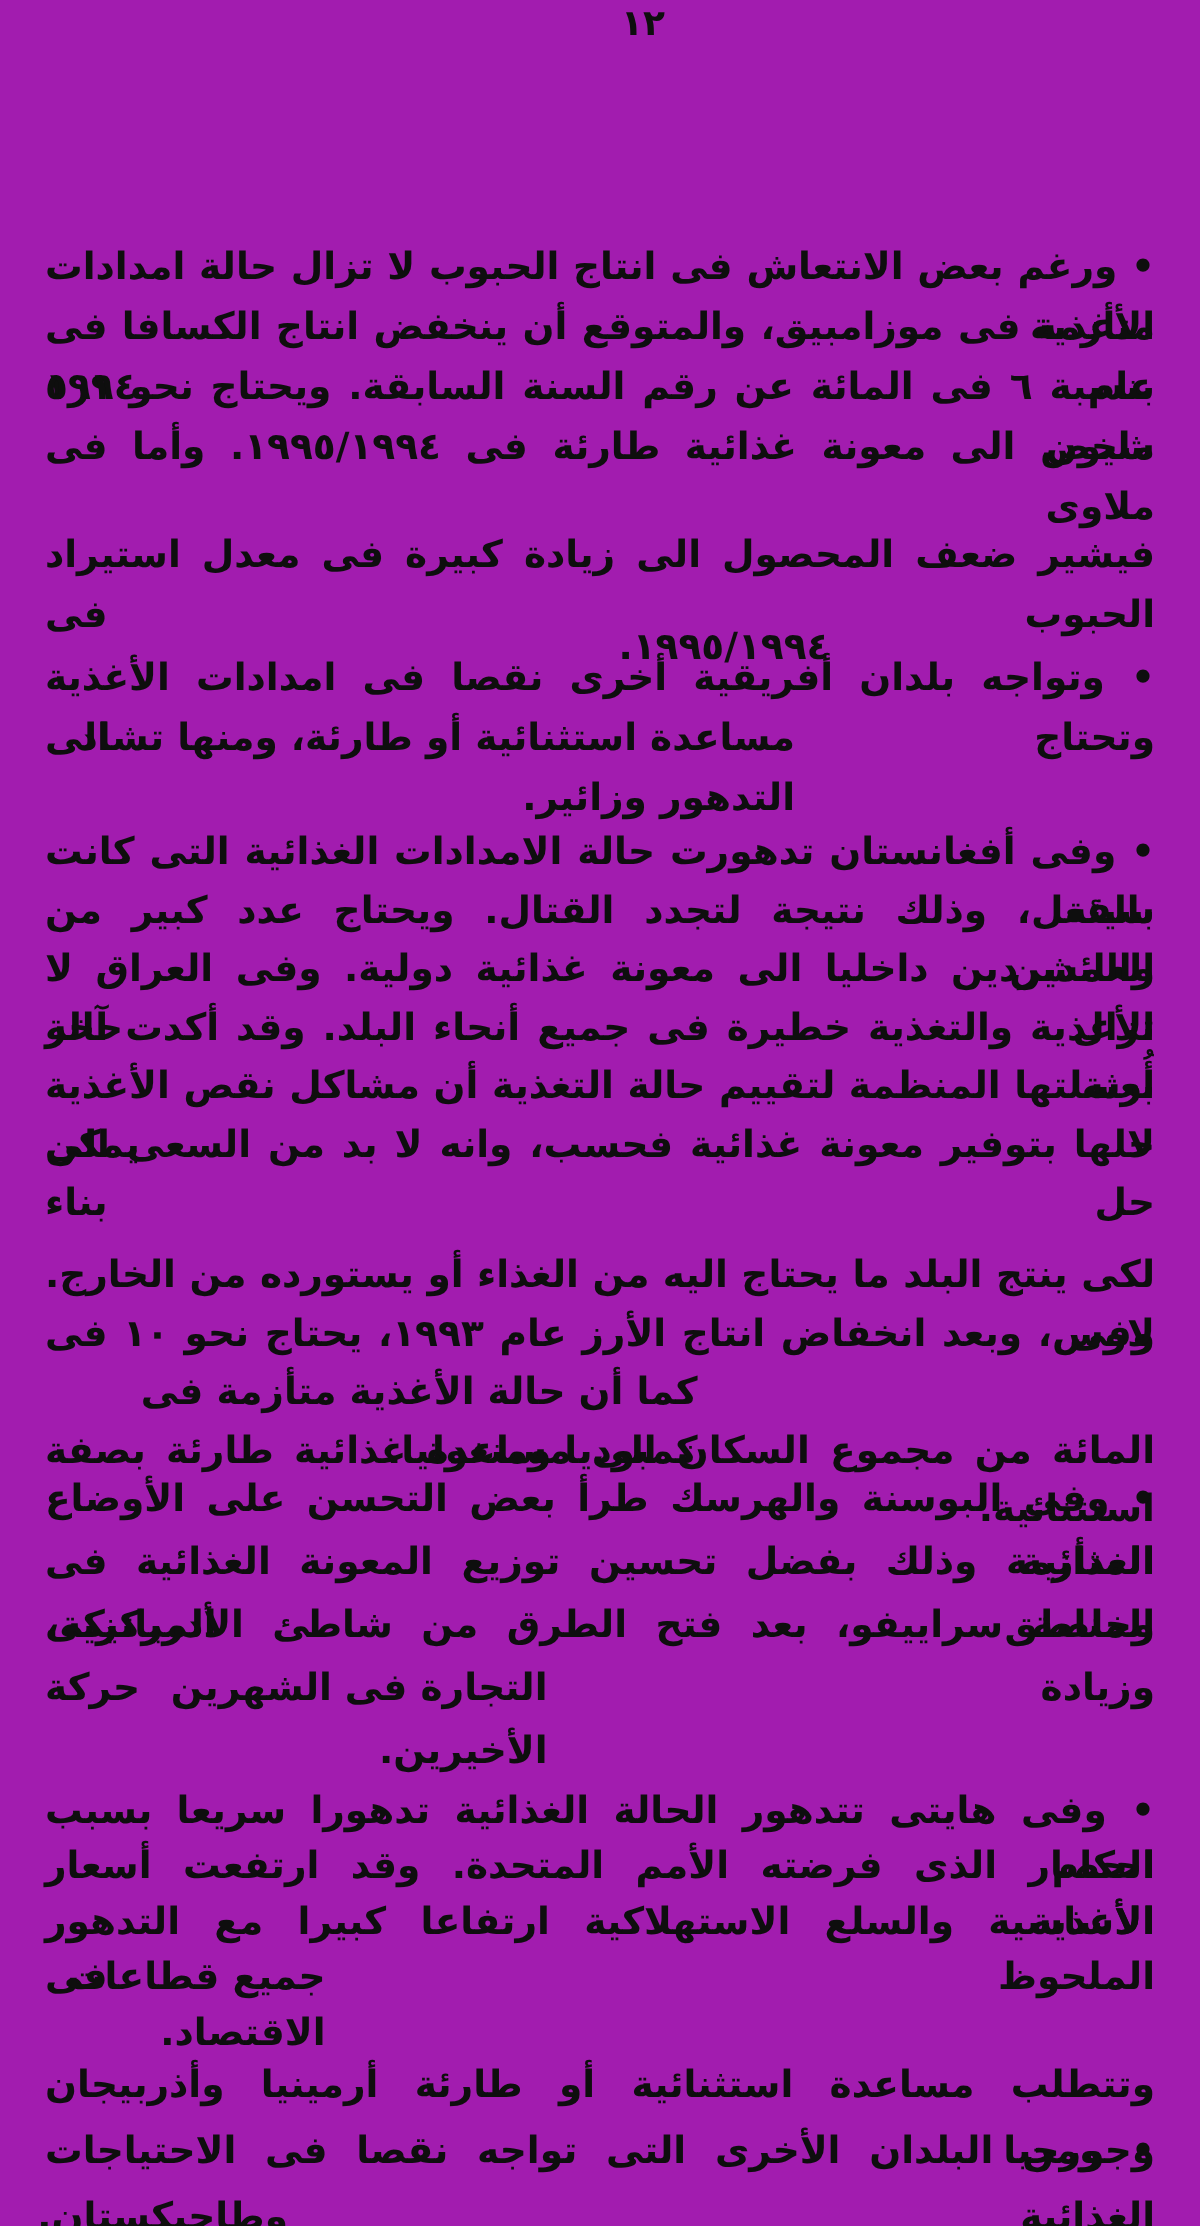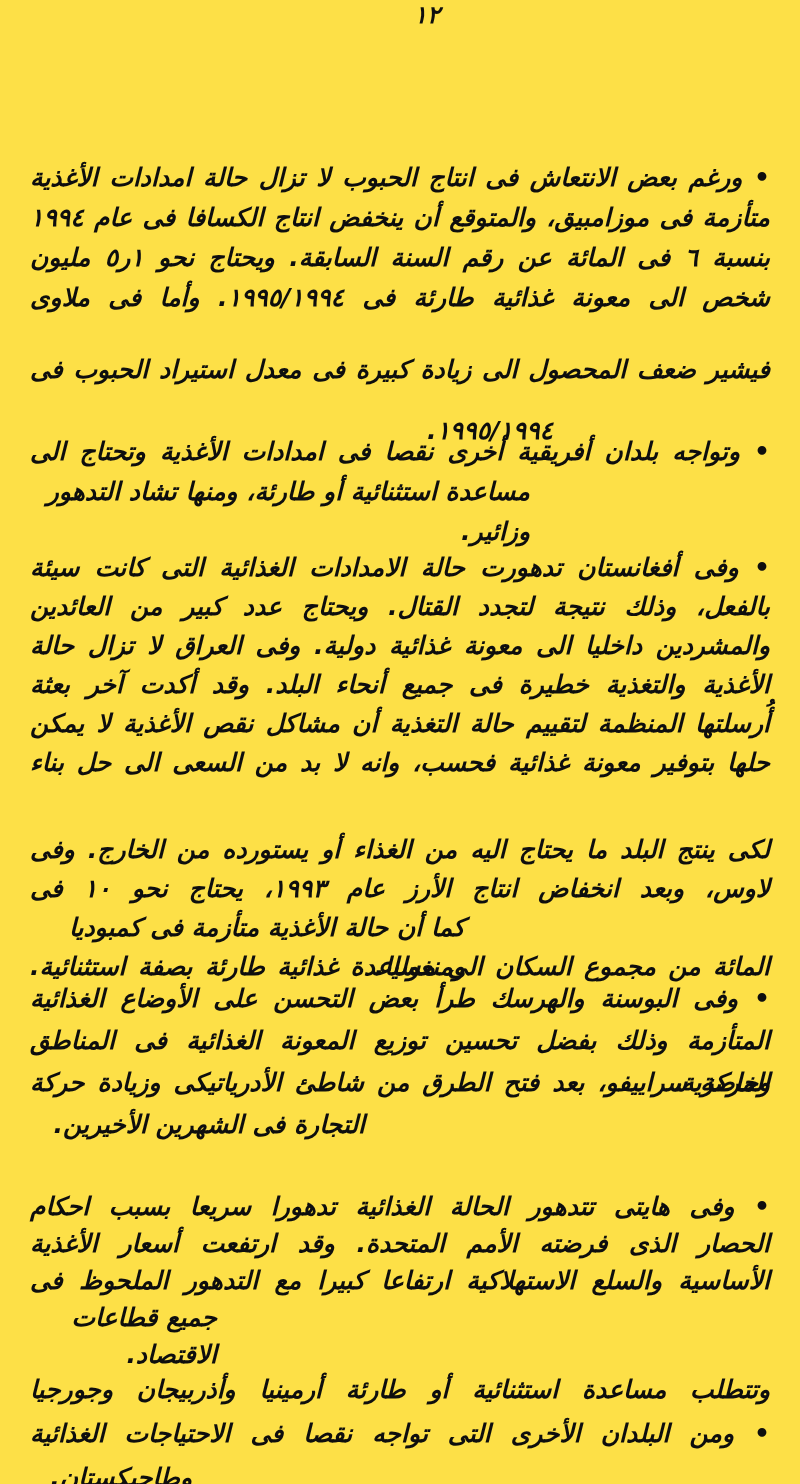--- a/index.html
+++ b/index.html
@@ -8,23 +8,22 @@
     background: #ffffff;
     width: 800px;
     height: 1484px;
     overflow: hidden;
     font-family: "DejaVu Sans", sans-serif;
   }
   #page {
     position: relative;
     width: 800px;
     height: 1484px;
-    background: #fde047;
+    background: #a21caf;
     color: #0e0e0e;
-    font-style: italic;
   }
   .pageno {
     position: absolute;
     top: 1px;
     left: 414px;
     font-size: 24px;
     font-weight: 700;
     letter-spacing: 2px;
     direction: rtl;
   }

